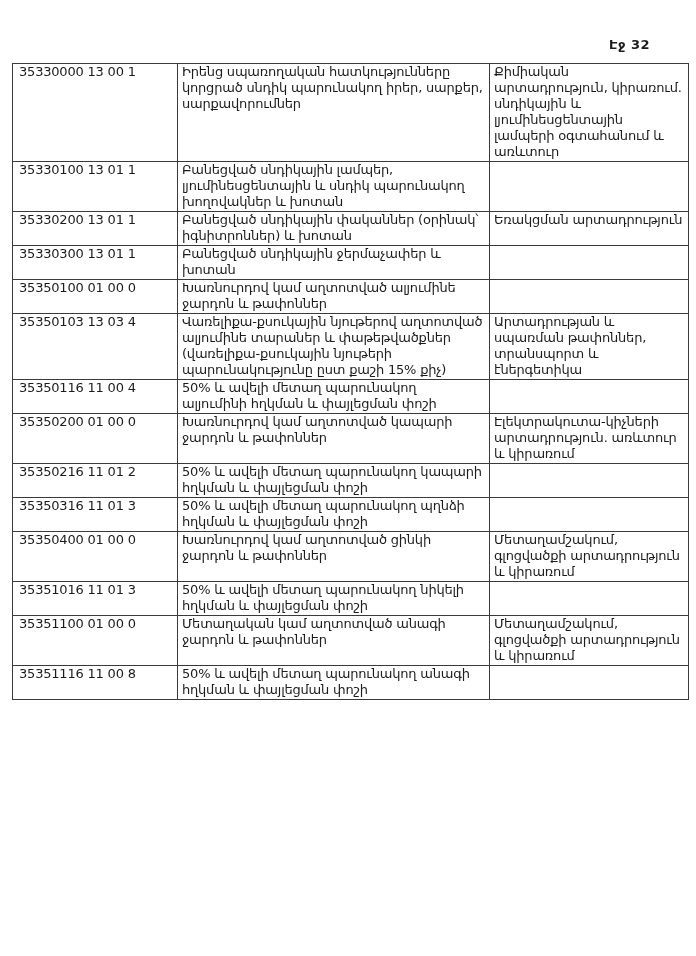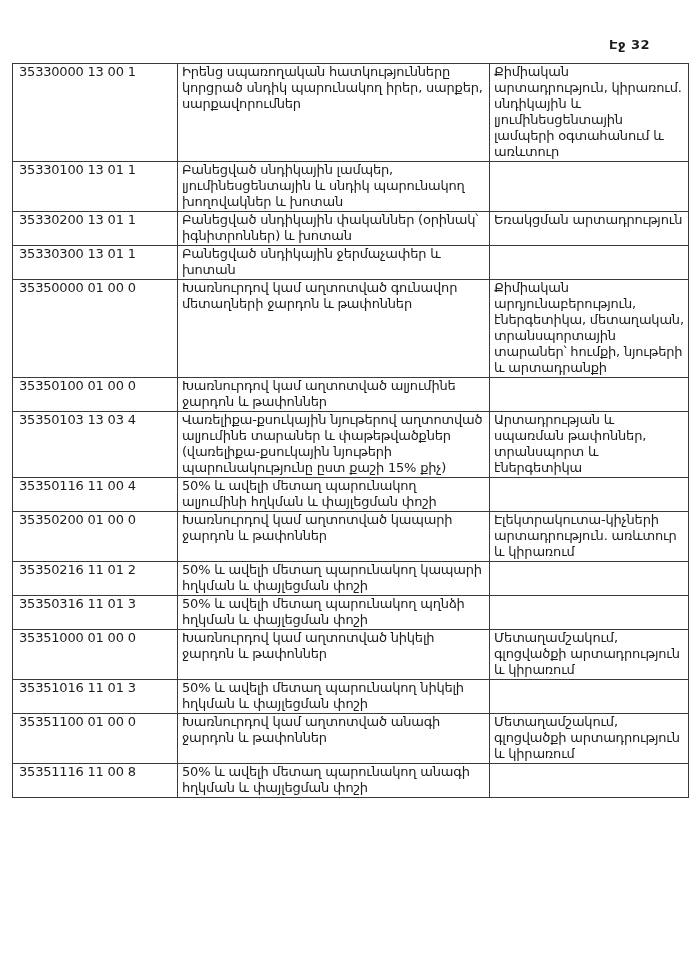--- a/index.html
+++ b/index.html
@@ -78,25 +78,20 @@
           <td data-name="code-cell">35330200 13 01 1</td>
           <td data-name="description-cell">Բանեցված սնդիկային փականներ (օրինակ՝ իգնիտրոններ) և խոտան</td>
           <td data-name="industry-cell">Եռակցման արտադրություն</td>
         </tr>
         <tr data-name="table-row">
           <td data-name="code-cell">35330300 13 01 1</td>
           <td data-name="description-cell">Բանեցված սնդիկային ջերմաչափեր և խոտան</td>
           <td data-name="industry-cell"></td>
         </tr>
         <tr data-name="table-row">
-          <td data-name="code-cell">35350000 01 00 0</td>
-          <td data-name="description-cell">Խառնուրդով կամ աղտոտված գունավոր մետաղների ջարդոն և թափոններ</td>
-          <td data-name="industry-cell">Քիմիական արդյունաբերություն, էներգետիկա, մետաղական, տրանսպորտային տարաներ՝ հումքի, նյութերի և արտադրանքի</td>
-        </tr>
-        <tr data-name="table-row">
           <td data-name="code-cell">35350100 01 00 0</td>
           <td data-name="description-cell">Խառնուրդով կամ աղտոտված ալյումինե ջարդոն և թափոններ</td>
           <td data-name="industry-cell"></td>
         </tr>
         <tr data-name="table-row">
           <td data-name="code-cell">35350103 13 03 4</td>
           <td data-name="description-cell">Վառելիքա-քսուկային նյութերով աղտոտված ալյումինե տարաներ և փաթեթվածքներ (վառելիքա-քսուկային նյութերի պարունակությունը ըստ քաշի 15% քիչ)</td>
           <td data-name="industry-cell">Արտադրության և սպառման թափոններ, տրանսպորտ և էներգետիկա</td>
         </tr>
         <tr data-name="table-row">
@@ -113,32 +108,32 @@
           <td data-name="code-cell">35350216 11 01 2</td>
           <td data-name="description-cell">50% և ավելի մետաղ պարունակող կապարի հղկման և փայլեցման փոշի</td>
           <td data-name="industry-cell"></td>
         </tr>
         <tr data-name="table-row">
           <td data-name="code-cell">35350316 11 01 3</td>
           <td data-name="description-cell">50% և ավելի մետաղ պարունակող պղնձի հղկման և փայլեցման փոշի</td>
           <td data-name="industry-cell"></td>
         </tr>
         <tr data-name="table-row">
-          <td data-name="code-cell">35351000 01 00 0</td>
-          <td data-name="description-cell">Խառնուրդով կամ աղտոտված նիկելի ջարդոն և թափոններ</td>
+          <td data-name="code-cell">35350400 01 00 0</td>
+          <td data-name="description-cell">Խառնուրդով կամ աղտոտված ցինկի ջարդոն և թափոններ</td>
           <td data-name="industry-cell">Մետաղամշակում, գլոցվածքի արտադրություն և կիրառում</td>
         </tr>
         <tr data-name="table-row">
           <td data-name="code-cell">35351016 11 01 3</td>
           <td data-name="description-cell">50% և ավելի մետաղ պարունակող նիկելի հղկման և փայլեցման փոշի</td>
           <td data-name="industry-cell"></td>
         </tr>
         <tr data-name="table-row">
           <td data-name="code-cell">35351100 01 00 0</td>
-          <td data-name="description-cell">Խառնուրդով կամ աղտոտված անագի ջարդոն և թափոններ</td>
+          <td data-name="description-cell">Մետաղական կամ աղտոտված անագի ջարդոն և թափոններ</td>
           <td data-name="industry-cell">Մետաղամշակում, գլոցվածքի արտադրություն և կիրառում</td>
         </tr>
         <tr data-name="table-row">
           <td data-name="code-cell">35351116 11 00 8</td>
           <td data-name="description-cell">50% և ավելի մետաղ պարունակող անագի հղկման և փայլեցման փոշի</td>
           <td data-name="industry-cell"></td>
         </tr>
       </tbody>
   </table>
 </div>

